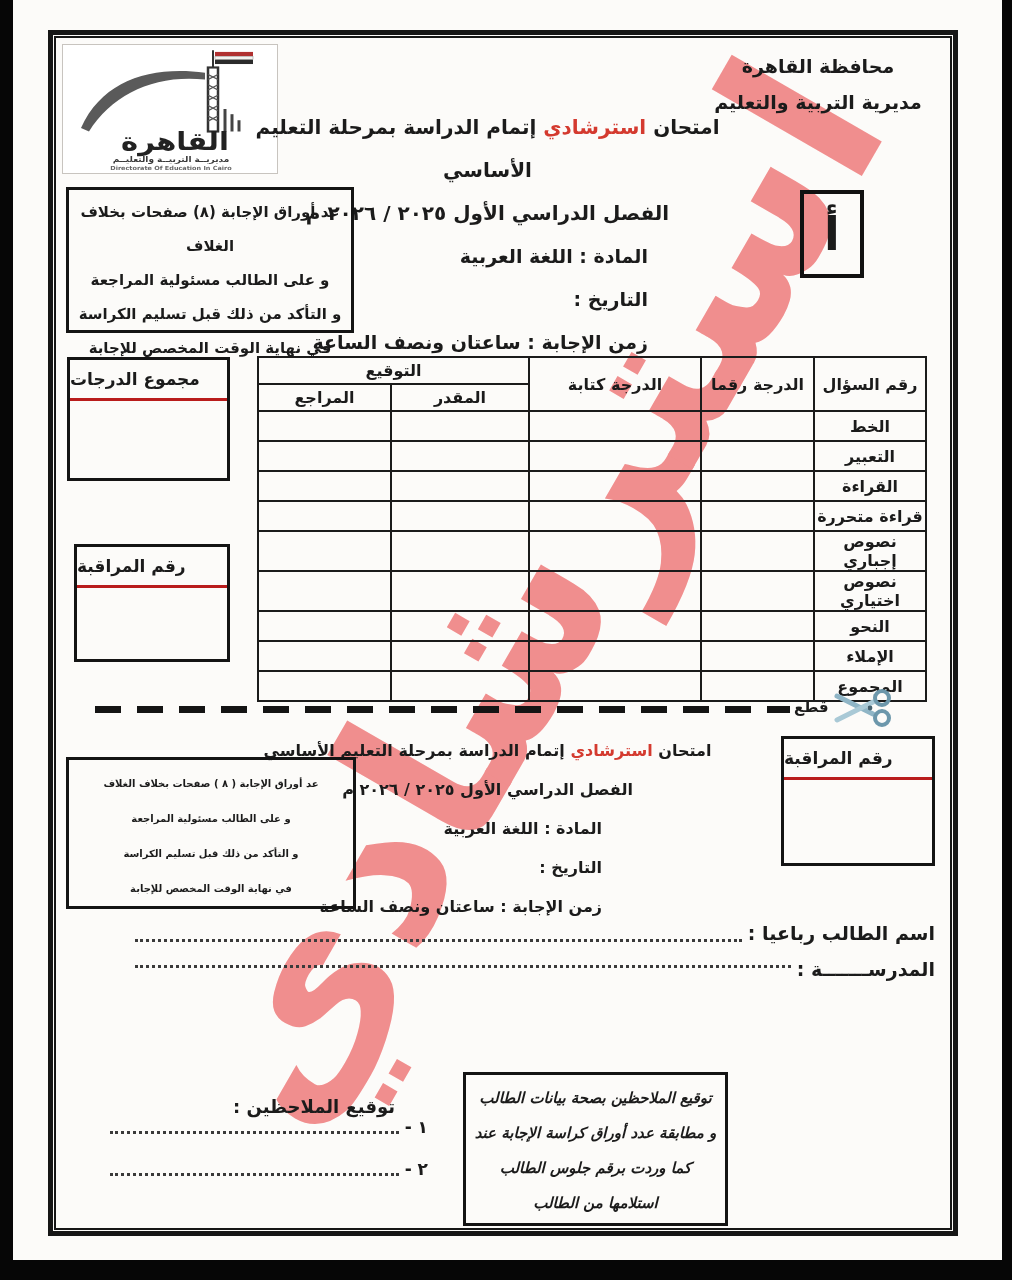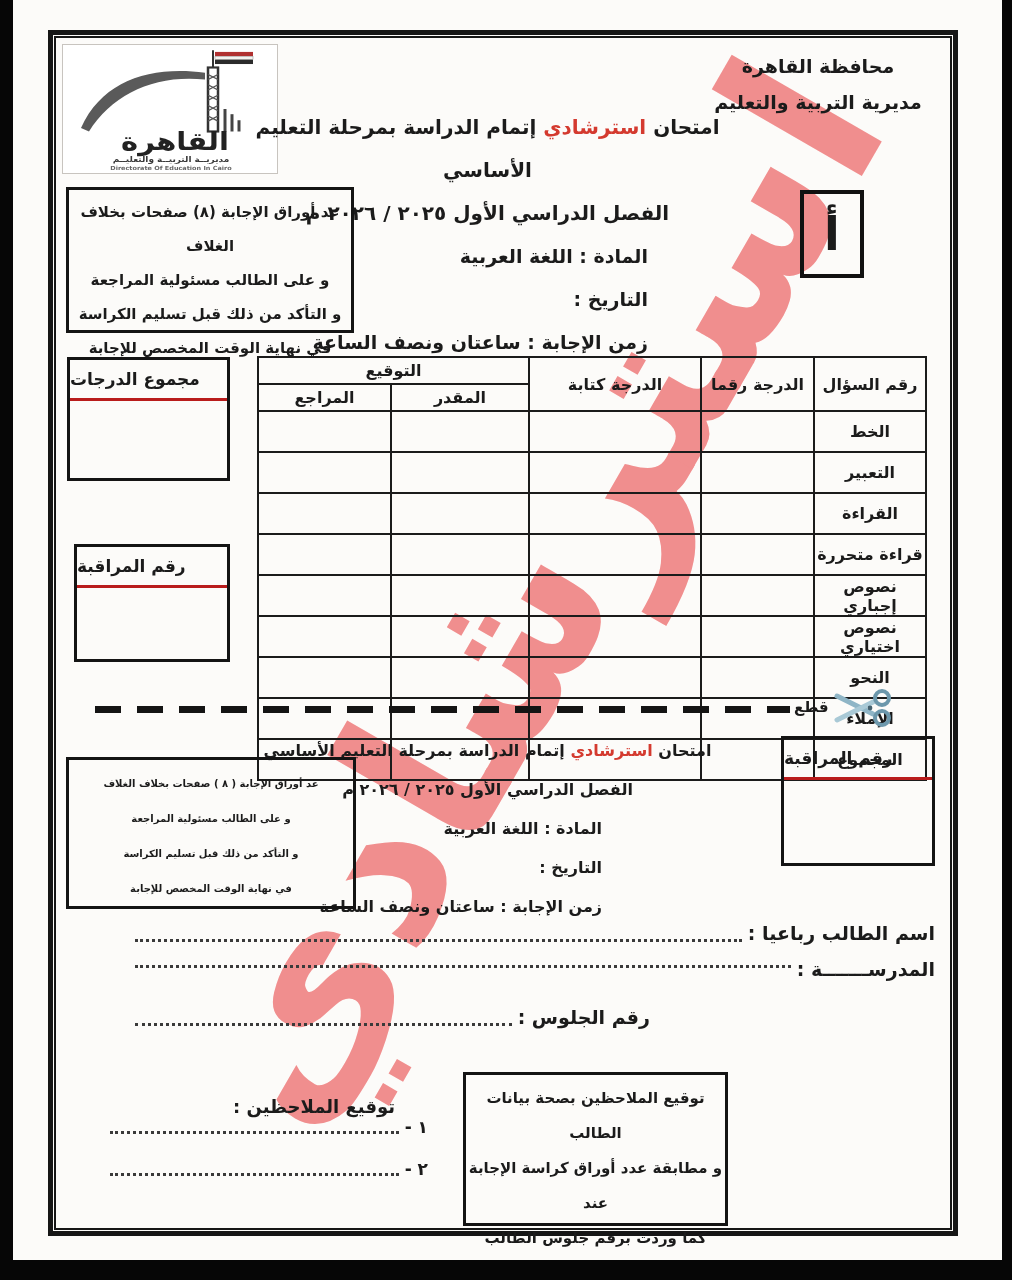--- a/index.html
+++ b/index.html
@@ -53,40 +53,40 @@
                       border-bottom:3px solid #b91c1c; }
   .totals-box { left:67px; top:357px; width:163px; height:124px; }
   .monitor-top { left:74px; top:544px; width:156px; height:118px; }
   .monitor-lower { left:781px; top:736px; width:154px; height:130px; }
   
   .grades { position:absolute; left:257px; top:356px; border-collapse:collapse;
             direction:rtl; table-layout:fixed; width:668px; }
   .grades th, .grades td { border:2px solid #1b1b1b; font-size:16px; font-weight:700;
                            text-align:center; padding:0; background:transparent; }
   .grades thead tr { height:27px; }
-  .grades tbody tr { height:41px; }
+  .grades tbody tr { height:30px; }
   
   .cutline { position:absolute; left:95px; top:706px; width:695px; height:7px;
              background:repeating-linear-gradient(to right,#141414 0 26px,transparent 26px 42px); }
   .cut-label { position:absolute; left:794px; top:698px; font-size:15px; direction:rtl; }
   .scissors { position:absolute; left:833px; top:688px; width:64px; height:40px; }
   
   .exam-header-lower { position:absolute; left:255px; top:731px; width:465px; direction:rtl; }
   .exam-header-lower .hl { line-height:39px; font-size:16px; }
   .exam-header-lower .c { text-align:center; }
   .exam-header-lower .r { text-align:right; padding-right:118px; }
   
   .students { position:absolute; top:906px; right:77px; }
   .stu-row { display:flex; direction:rtl; align-items:flex-end; height:42px; }
   .stu-label { font-size:19px; white-space:nowrap; line-height:30px; }
   .dots { flex:1; border-bottom:3px dotted #3a3a3a; margin:0 6px 6px 0; }
   .f1 { width:588px; } .f2 { width:800px; } .f3 { width:800px;align-items:center; } .f4 { width:515px; }
   
   .obs-box { position:absolute; left:463px; top:1072px; width:265px; height:154px;
-             border:3px solid #141414; direction:rtl; text-align:center; padding-top:6px; }
+             border:3px solid #141414; direction:rtl; text-align:center; padding-top:6px;font-style:italic; }
   .obs-box .il { font-size:15px; line-height:35px; }
   .obs-sign-label { position:absolute; right:617px; top:1096px; font-size:18px; direction:rtl; }
   .sign-row { position:absolute; right:584px; width:318px; display:flex; direction:rtl;
               align-items:flex-end; height:34px; font-size:17px; }
   .sign-row .num { white-space:nowrap; line-height:26px; }
   .sr1 { top:1106px; } .sr2 { top:1148px; }
 </style>
 </head>
 <body>
 
@@ -288,24 +288,20 @@
 
     <div class="students">
       <div class="stu-row f2">
         <span class="stu-label">اسم الطالب رباعيا :</span>
         <span class="dots"></span>
       </div>
       <div class="stu-row f3">
         <span class="stu-label">المدرســـــــة : </span>
         <span class="dots"></span>
       </div>
-      <div class="stu-row f4">
-        <span class="stu-label">رقم الجلوس : </span>
-        <span class="dots"></span>
-      </div>
     </div>
 
     <div class="obs-box">
       <div class="il">توقيع الملاحظين بصحة بيانات الطالب</div>
       <div class="il">و مطابقة عدد أوراق كراسة الإجابة عند</div>
       <div class="il">كما وردت برقم جلوس الطالب</div>
       <div class="il">استلامها من الطالب</div>
     </div>
 
     <div class="obs-sign-label">توقيع الملاحظين :</div>

